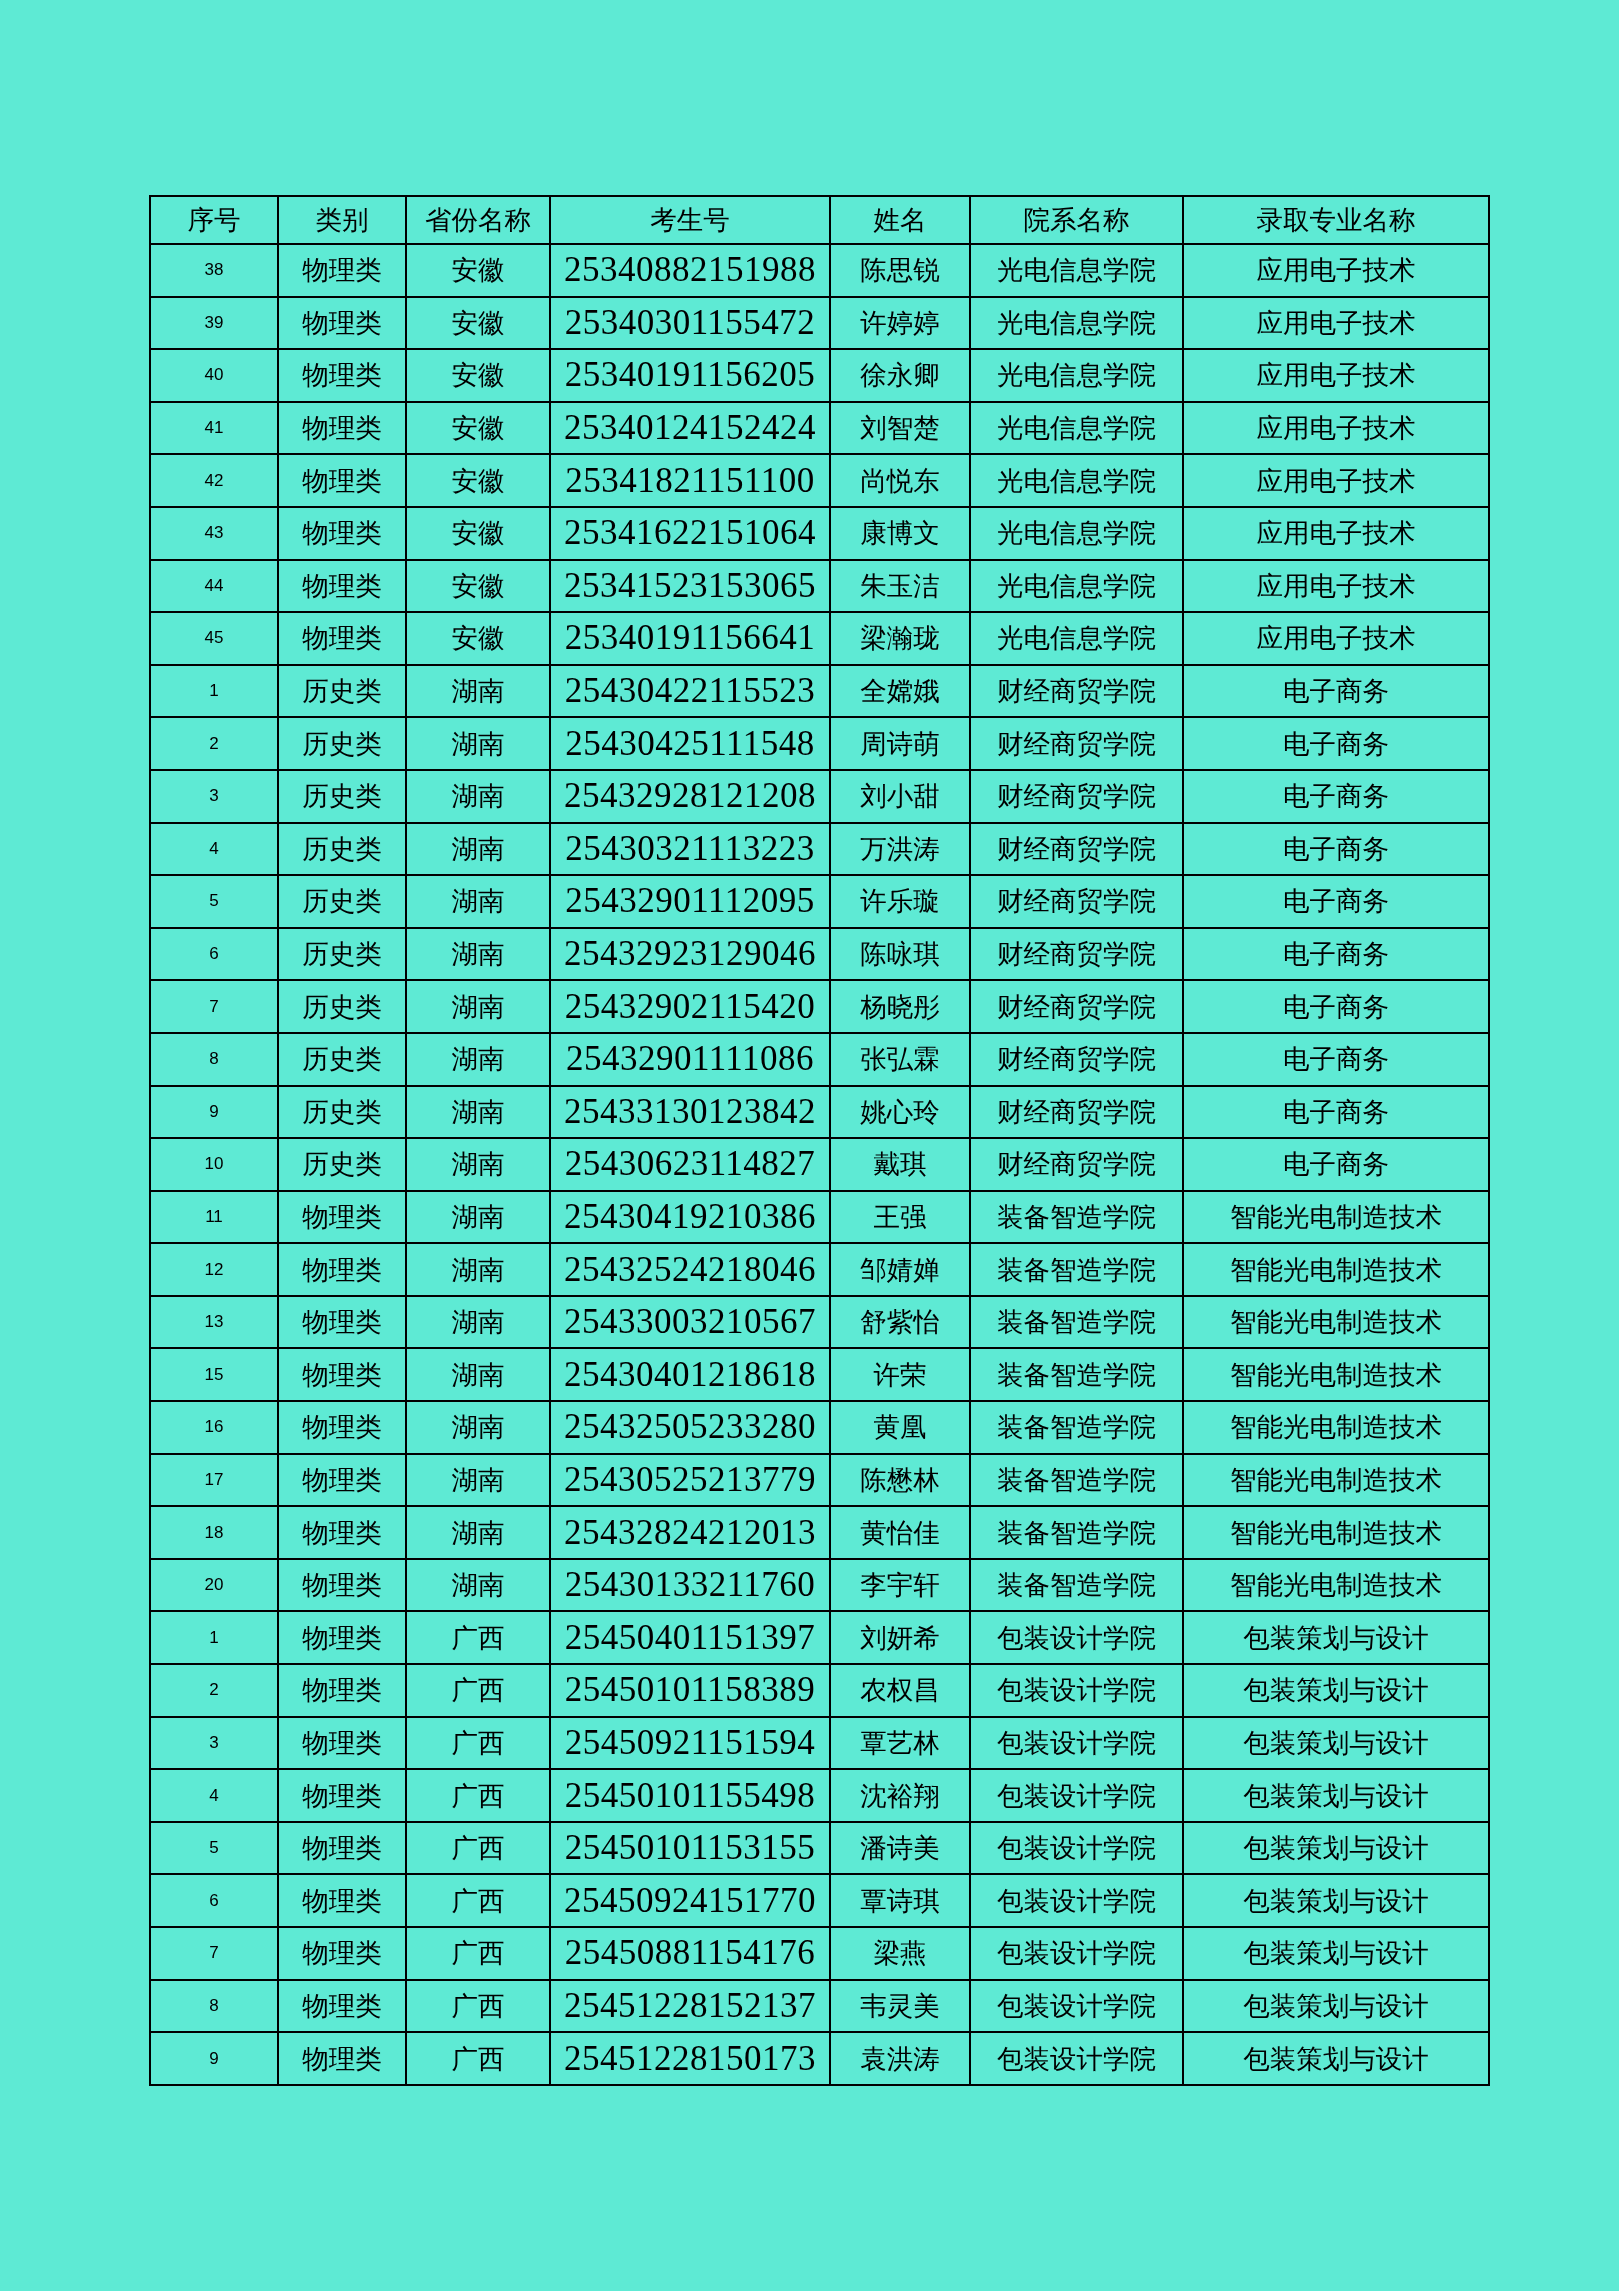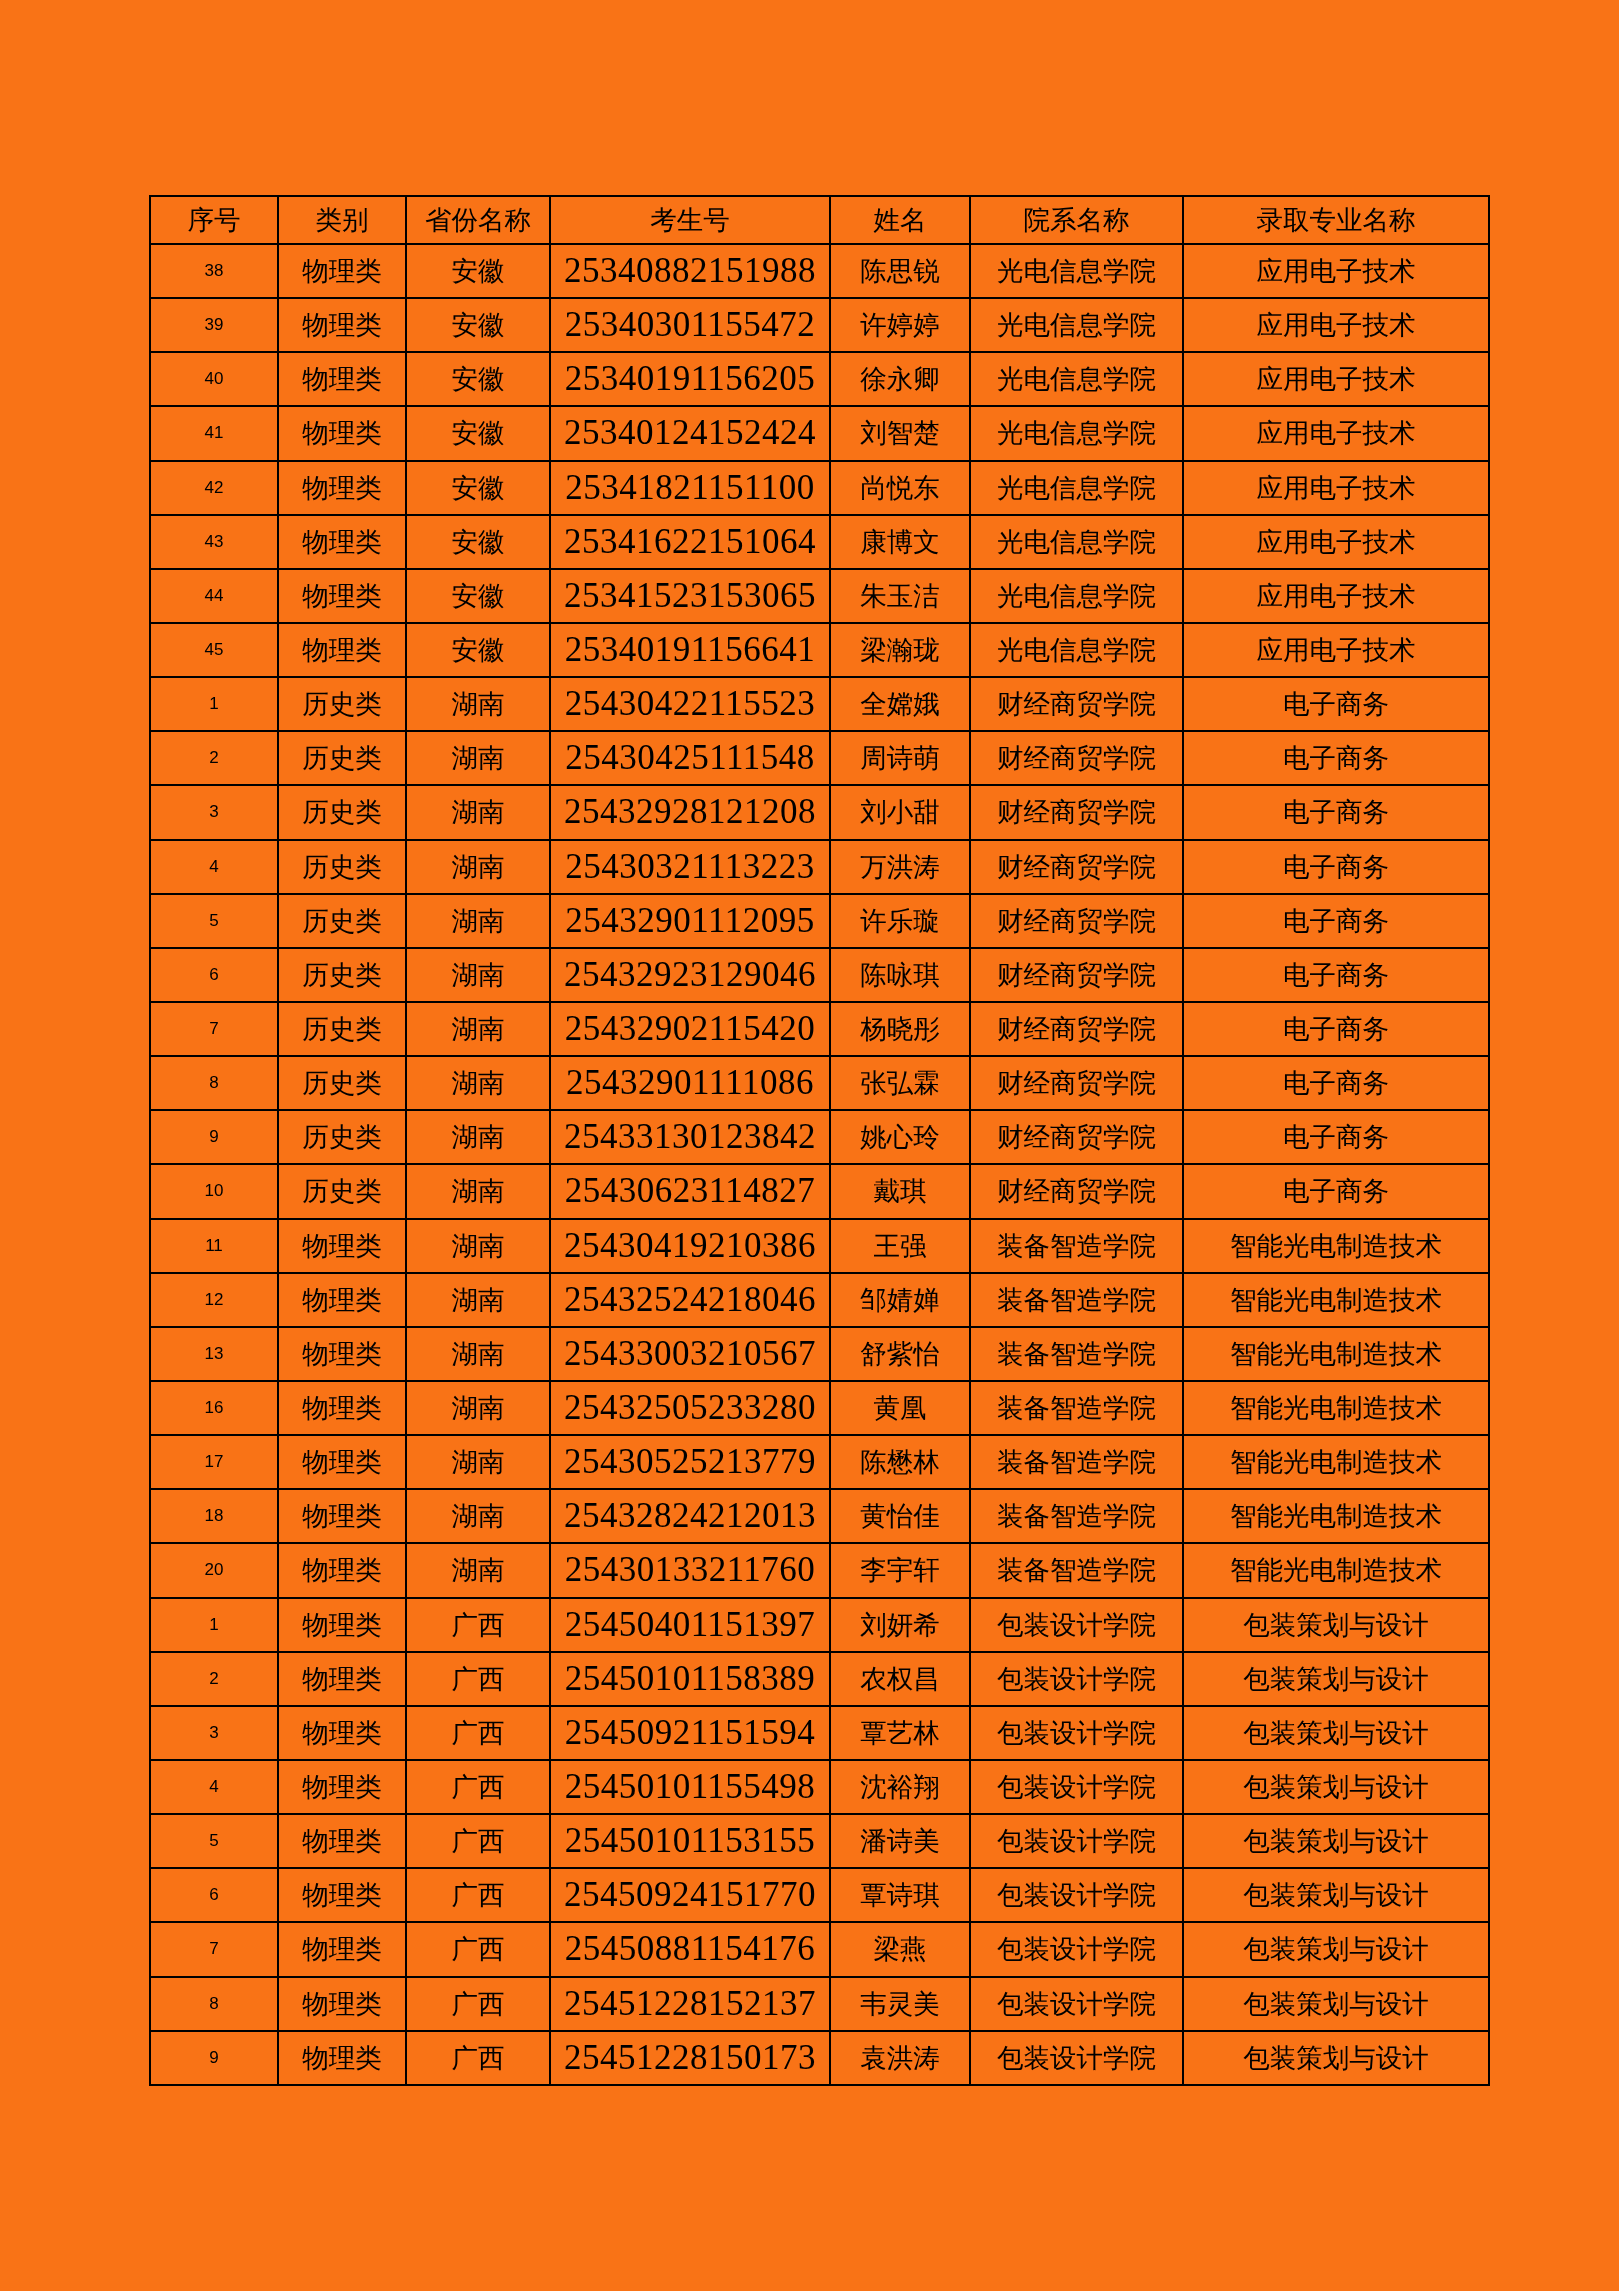--- a/index.html
+++ b/index.html
@@ -12,21 +12,21 @@
     width: 1619px;
     height: 2292px;
     font-family: "Liberation Serif", "DejaVu Serif", serif;
     color: #000000;
   }
   .page {
     position: absolute;
     left: 0; top: 0;
     width: 1619px;
     height: 2292px;
-    background: #f97316;
+    background: #5eead4;
   }
   table.admission {
     position: absolute;
     left: 149px;
     top: 195px;
     width: 1340px;
     height: 1891px;
     border-collapse: collapse;
     table-layout: fixed;
     border: 2.9px solid #000000;
@@ -272,20 +272,29 @@
         <tr>
           <td class="col-seq">13</td>
           <td class="col-cat">物理类</td>
           <td class="col-prov">湖南</td>
           <td class="col-examno">25433003210567</td>
           <td class="col-name">舒紫怡</td>
           <td class="col-dept">装备智造学院</td>
           <td class="col-major">智能光电制造技术</td>
         </tr>
         <tr>
+          <td class="col-seq">15</td>
+          <td class="col-cat">物理类</td>
+          <td class="col-prov">湖南</td>
+          <td class="col-examno">25430401218618</td>
+          <td class="col-name">许荣</td>
+          <td class="col-dept">装备智造学院</td>
+          <td class="col-major">智能光电制造技术</td>
+        </tr>
+        <tr>
           <td class="col-seq">16</td>
           <td class="col-cat">物理类</td>
           <td class="col-prov">湖南</td>
           <td class="col-examno">25432505233280</td>
           <td class="col-name">黄凰</td>
           <td class="col-dept">装备智造学院</td>
           <td class="col-major">智能光电制造技术</td>
         </tr>
         <tr>
           <td class="col-seq">17</td>

